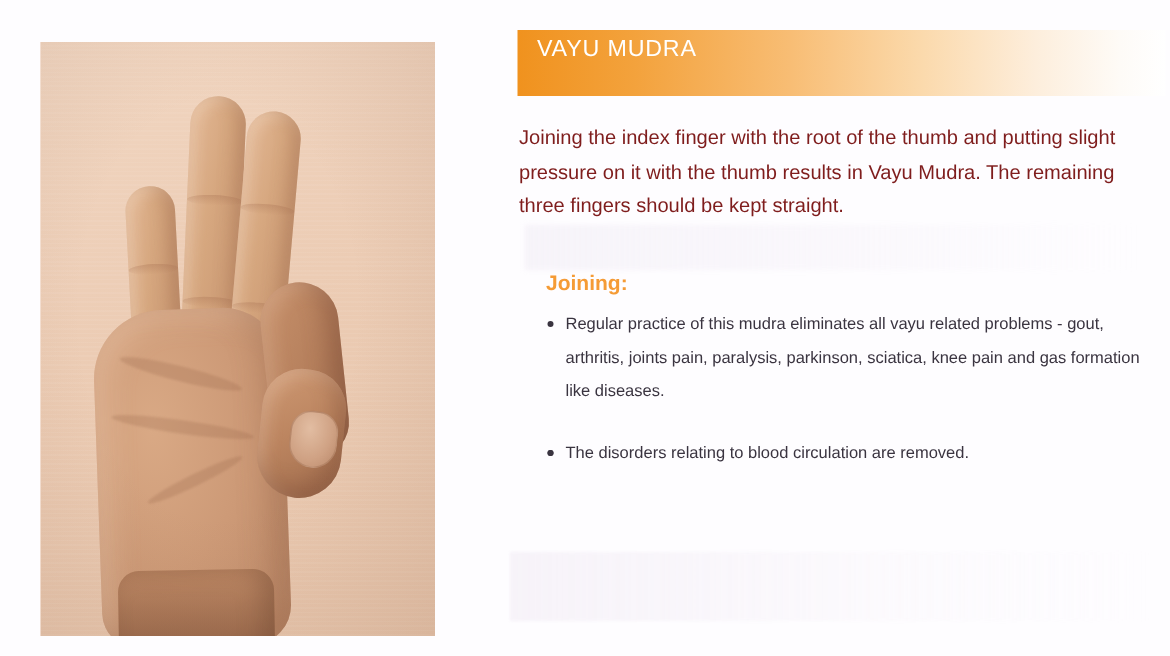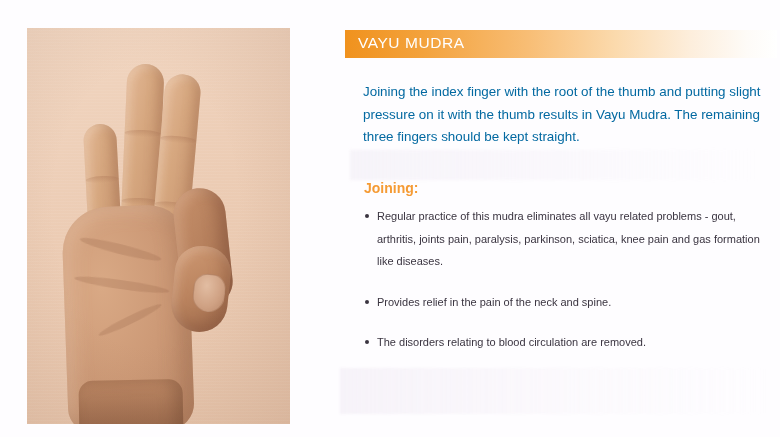--- a/index.html
+++ b/index.html
@@ -168,23 +168,23 @@
     position: absolute;
     left: 345px;
     top: 0;
     width: 435px;
     height: 437px;
   }
 
   .title-bar {
     position: absolute;
     left: 0;
-    top: 30px;
+    top: 20px;
     width: 432px;
-    height: 28px;
+    height: 44px;
     background: linear-gradient(90deg,
         #f0921e 0%,
         #f3a23c 18%,
         #f8bd74 42%,
         #fbd9ab 62%,
         #fdeedc 80%,
         #fefbf7 93%,
         #ffffff 100%);
   }
   .title-text {
@@ -192,24 +192,24 @@
     left: 13px;
     top: 4px;
     color: #ffffff;
     font-size: 15.5px;
     letter-spacing: .55px;
     font-weight: 400;
   }
 
   .intro {
     position: absolute;
-    left: 18px;
+    left: 1px;
     top: 68px;
     width: 415px;
-    color: #0369a1;
+    color: #7f1d1d;
     font-size: 13.4px;
     line-height: 22.5px;
   }
 
   .benefits-heading {
     position: absolute;
     left: 19px;
     top: 180px;
     color: #f59b35;
     font-size: 14px;
@@ -292,21 +292,20 @@
 
   <div class="benefits-heading">Joining:</div>
 
   <div class="bullets">
     <div class="bullet">
       <span class="dot"></span>
       <span>Regular practice of this mudra eliminates all vayu related problems - gout, arthritis, joints pain, paralysis, parkinson, sciatica, knee pain and gas formation like diseases.</span>
     </div>
     <div class="bullet b2">
       <span class="dot"></span>
-      <span>Provides relief in the pain of the neck and spine.</span>
     </div>
     <div class="bullet b3">
       <span class="dot"></span>
       <span>The disorders relating to blood circulation are removed.</span>
     </div>
   </div>
 
 </div>
 
 </body></html>

